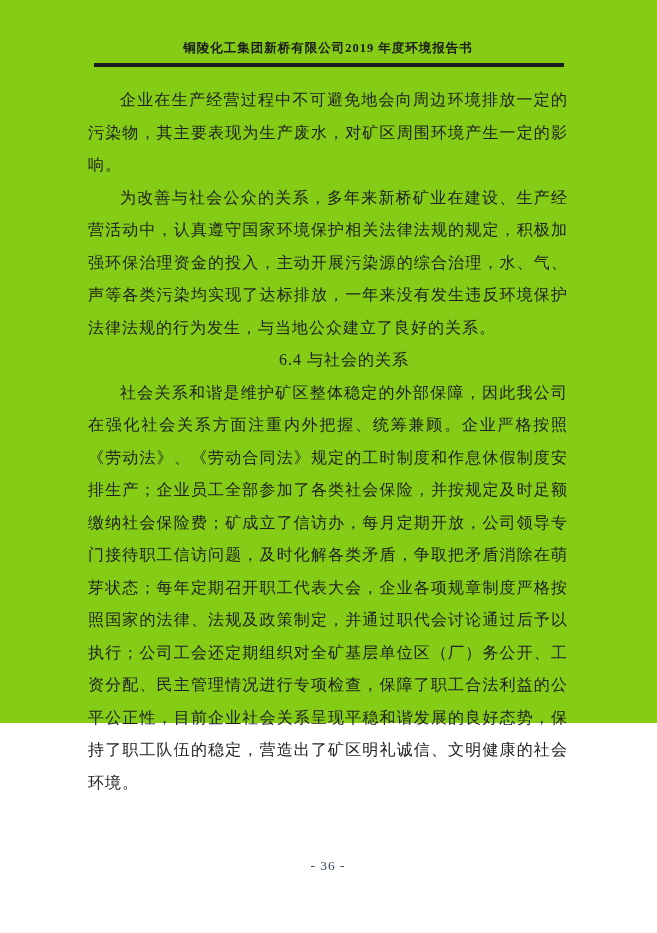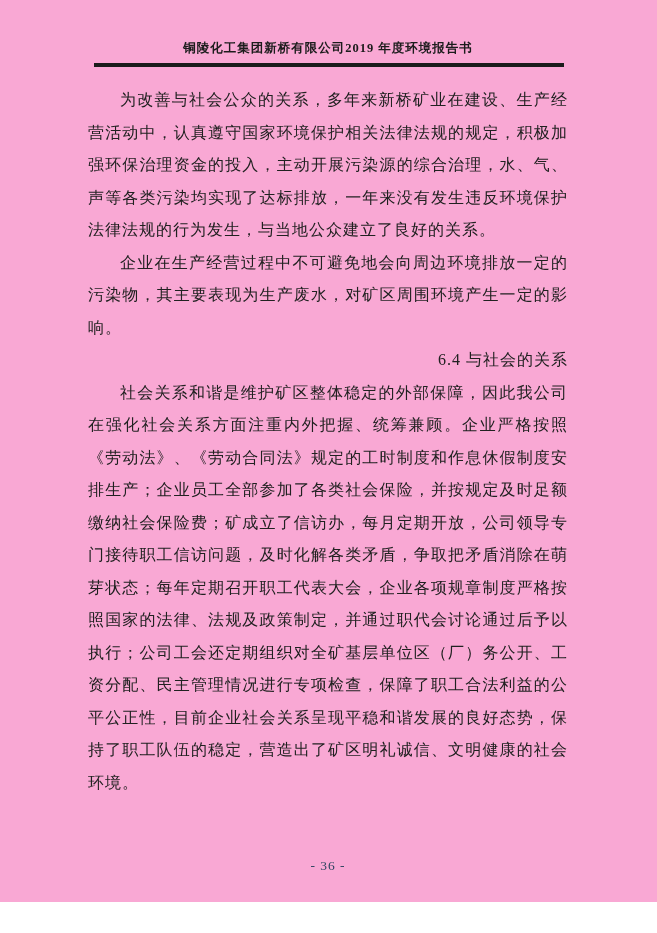--- a/index.html
+++ b/index.html
@@ -11,22 +11,22 @@
     width: 657px;
     height: 933px;
     overflow: hidden;
     position: relative;
     font-family: "Liberation Serif", "DejaVu Serif", serif;
     color: #212121;
   }
   .page {
     position: relative;
     width: 657px;
-    height: 902px;
-    background: #f9a8d4;
+    height: 723px;
+    background: #84cc16;
   }
   .content-col {
     margin: 0 89px 0 88px;
   }
   .page-header {
     padding-top: 40px;
   }
   .header-title {
     text-align: center;
     font-size: 12.5px;
@@ -52,21 +52,21 @@
     font-size: 16px;
     font-weight: normal;
     line-height: 32.5px;
     letter-spacing: 1px;
     text-align: justify;
     text-indent: 2em;
     color: #212121;
     word-break: break-all;
   }
   .page-body h2 {
-    text-align: right;
+    text-align: center;
   }
   .page-footer {
     position: absolute;
     left: 88px;
     width: 480px;
     top: 856px;
     text-align: center;
   }
   .page-number {
     font-size: 13.5px;
@@ -79,22 +79,22 @@
 <body>
 
 <div class="page">
 
   <div class="content-col page-header">
     <div class="header-title">铜陵化工集团新桥有限公司2019 年度环境报告书</div>
     <div class="header-rule"></div>
   </div>
 
   <div class="content-col page-body">
+    <p>企业在生产经营过程中不可避免地会向周边环境排放一定的污染物，其主要表现为生产废水，对矿区周围环境产生一定的影响。</p>
     <p>为改善与社会公众的关系，多年来新桥矿业在建设、生产经营活动中，认真遵守国家环境保护相关法律法规的规定，积极加强环保治理资金的投入，主动开展污染源的综合治理，水、气、声等各类污染均实现了达标排放，一年来没有发生违反环境保护法律法规的行为发生，与当地公众建立了良好的关系。</p>
-    <p>企业在生产经营过程中不可避免地会向周边环境排放一定的污染物，其主要表现为生产废水，对矿区周围环境产生一定的影响。</p>
     <h2>6.4 与社会的关系</h2>
     <p>社会关系和谐是维护矿区整体稳定的外部保障，因此我公司在强化社会关系方面注重内外把握、统筹兼顾。企业严格按照《劳动法》、《劳动合同法》规定的工时制度和作息休假制度安排生产；企业员工全部参加了各类社会保险，并按规定及时足额缴纳社会保险费；矿成立了信访办，每月定期开放，公司领导专门接待职工信访问题，及时化解各类矛盾，争取把矛盾消除在萌芽状态；每年定期召开职工代表大会，企业各项规章制度严格按照国家的法律、法规及政策制定，并通过职代会讨论通过后予以执行；公司工会还定期组织对全矿基层单位区（厂）务公开、工资分配、民主管理情况进行专项检查，保障了职工合法利益的公平公正性，目前企业社会关系呈现平稳和谐发展的良好态势，保持了职工队伍的稳定，营造出了矿区明礼诚信、文明健康的社会环境。</p>
   </div>
 
   <div class="page-footer">
     <span class="page-number">- 36 -</span>
   </div>
 
 </div>
 

